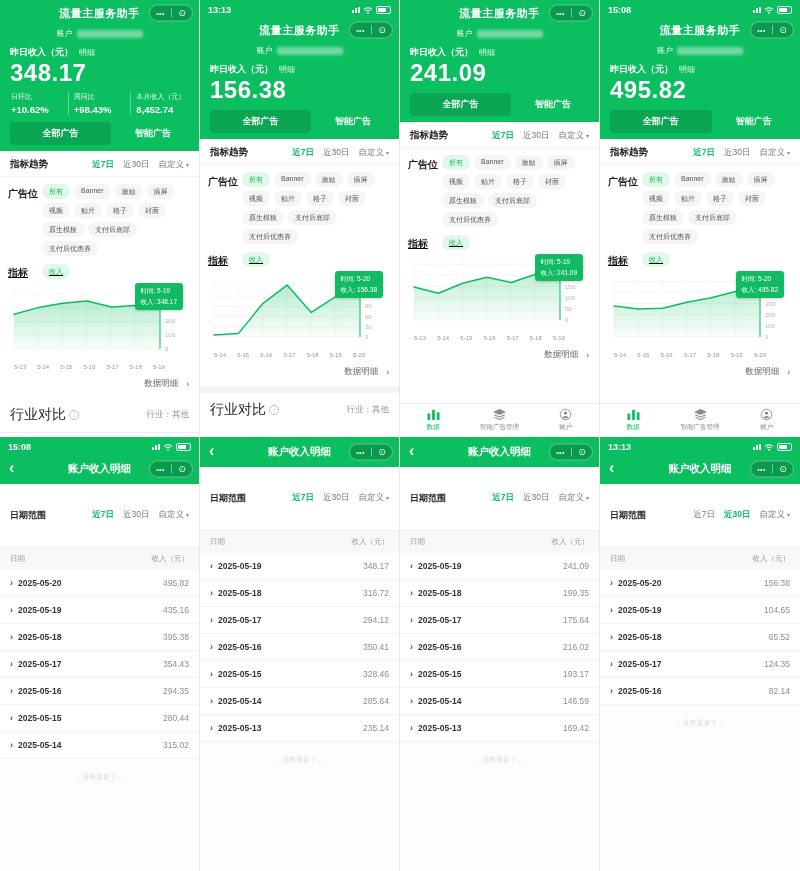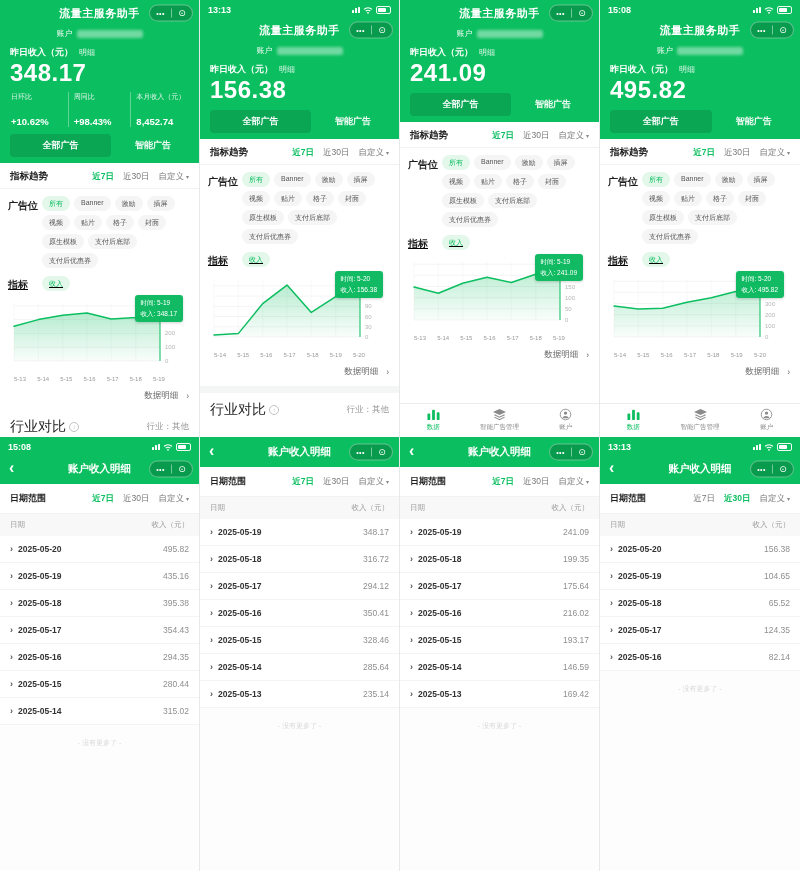--- a/index.html
+++ b/index.html
@@ -38,21 +38,21 @@
   .account-row{display:flex;align-items:center;justify-content:center;gap:4px;height:15px;font-size:8px;color:rgba(255,255,255,.92);}
   .blob{width:66px;height:8px;border-radius:2px;background:rgba(255,255,255,.42);filter:blur(1.5px);}
 
   .yest-row{padding:5px 10px 0;font-size:9px;font-weight:bold;display:flex;gap:6px;align-items:baseline;}
   .yest-detail{font-weight:normal;opacity:.85;font-size:8px;}
   .amount{padding:1px 10px 0;font-size:24px;font-weight:bold;letter-spacing:0.5px;line-height:1.1;}
   .stats{display:flex;padding:6px 6px 0;}
   .stat{flex:1;padding:0 5px;border-left:1px solid rgba(255,255,255,.35);min-width:0;}
   .stat:first-child{border-left:none;}
   .stat-label{font-size:7px;opacity:.85;white-space:nowrap;}
-  .stat-value{font-size:9.5px;font-weight:bold;margin-top:14px;white-space:nowrap;}
+  .stat-value{font-size:9.5px;font-weight:bold;margin-top:2px;white-space:nowrap;}
   .btn-row{display:flex;align-items:center;padding:7px 10px 0;gap:6px;}
   .btn-all{flex:1.4;background:#0aa654;border-radius:4px;text-align:center;font-size:9px;font-weight:bold;padding:5px 0;cursor:pointer;}
   .btn-smart{flex:1;text-align:center;font-size:9px;font-weight:bold;opacity:.95;cursor:pointer;}
 
   
   .trend-row{display:flex;align-items:center;padding:7px 10px 5px;border-bottom:1px solid #f2f3f2;background:#fff;}
   .trend-title{font-size:9.5px;font-weight:bold;color:#1f1f1f;flex:1;}
   .rtabs{display:flex;gap:9px;align-items:center;}
   .rtab{font-size:8.5px;color:#777;cursor:pointer;white-space:nowrap;}
   .rtab.sel{color:#0bbe5f;font-weight:bold;}
@@ -80,21 +80,21 @@
 
   .tabbar{margin-top:auto;display:flex;border-top:1px solid #ededed;background:#fff;padding:4px 0 5px;flex-shrink:0;}
   .tb{flex:1;display:flex;flex-direction:column;align-items:center;gap:2px;color:#8a8a8a;font-size:6.5px;cursor:pointer;}
   .tb.active{color:#0bbe5f;}
   .tb svg{width:15px;height:13px;}
 
   
   .nav{position:relative;display:flex;align-items:center;justify-content:center;height:30px;}
   .nav-title{font-size:10.5px;font-weight:bold;}
   .back{position:absolute;left:9px;top:50%;transform:translateY(-56%);font-size:16px;font-weight:bold;line-height:1;cursor:pointer;}
-  .range-row{display:flex;align-items:flex-end;padding:8px 10px;background:#fff;border-bottom:1px solid #f1f2f1;}
+  .range-row{display:flex;align-items:flex-start;padding:25px 10px;background:#fff;border-bottom:1px solid #f1f2f1;}
   .range-label{font-size:9px;font-weight:bold;color:#1f1f1f;flex:1;}
   .thead{display:flex;justify-content:space-between;padding:6px 10px;background:#f7f8f7;font-size:7.5px;color:#9b9b9b;}
   .trow{display:flex;align-items:center;padding:0 10px;height:26px;background:#fff;border-bottom:1px solid #f4f4f4;cursor:pointer;}
   .chev{color:#555;font-size:9px;margin-right:5px;font-weight:bold;}
   .tdate{font-size:8.5px;font-weight:bold;color:#333;flex:1;}
   .tinc{font-size:8.5px;color:#8f8f8f;}
   .nomore{text-align:center;font-size:7px;color:#d9d9d9;padding:13px 0 6px;}
   .fill{flex:1;background:#fcfdfc;}
 </style>
 </head>

